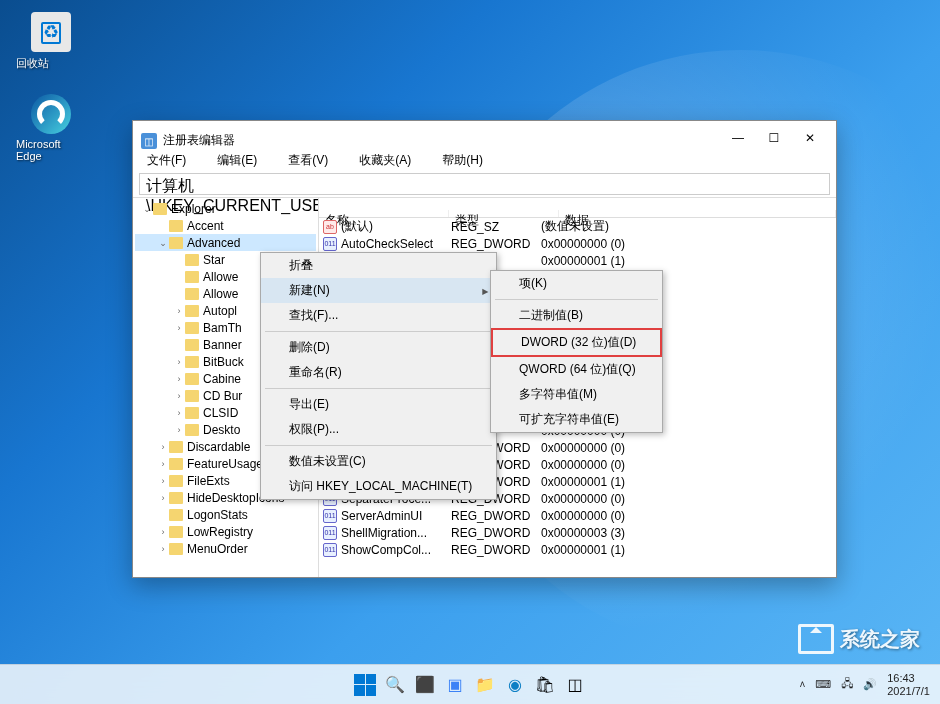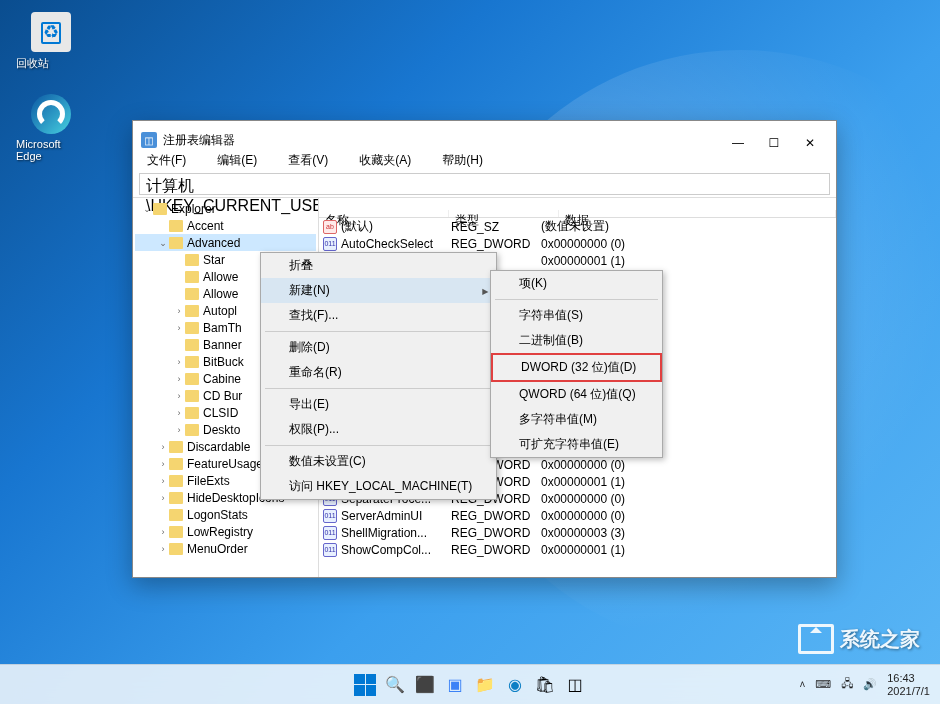--- a/index.html
+++ b/index.html
@@ -14,21 +14,21 @@
     .desktop-icon .icon-img { width: 40px; height: 40px; margin: 0 auto 4px; }
     .desktop-icon .label { color: #fff; font-size: 11px; text-shadow: 1px 1px 2px rgba(0,0,0,0.7); }
     .recycle-bin-icon { background: #e8e8e8; border-radius: 4px; position: relative; }
     .recycle-bin-icon::before { content: ""; position: absolute; top: 10px; left: 10px; right: 10px; bottom: 8px; border: 2px solid #0078d4; border-radius: 2px; }
     .recycle-bin-icon::after { content: "♻"; position: absolute; top: 50%; left: 50%; transform: translate(-50%,-50%); color: #0078d4; font-size: 18px; }
     .edge-icon { background: linear-gradient(135deg, #0c59a4, #47d0e0); border-radius: 50%; position: relative; }
     .edge-icon::after { content: ""; position: absolute; top: 6px; left: 6px; right: 6px; bottom: 6px; border: 5px solid #fff; border-radius: 50%; border-bottom-color: transparent; }
     
     
     .window { position: absolute; left: 132px; top: 120px; width: 705px; height: 458px; background: #fff; border: 1px solid #888; box-shadow: 0 8px 24px rgba(0,0,0,0.3); display: flex; flex-direction: column; font-size: 12px; }
-    .titlebar { height: 28px; display: flex; align-items: flex-start; padding: 11px 8px; background: #fff; }
+    .titlebar { height: 28px; display: flex; align-items: flex-end; padding: 0 8px; background: #fff; }
     .titlebar .app-icon { width: 16px; height: 16px; margin-right: 6px; background: #4a90d9; border-radius: 2px; display: flex; align-items: center; justify-content: center; }
     .titlebar .app-icon::after { content: "◫"; color: #fff; font-size: 10px; }
     .titlebar .title { flex: 1; font-size: 12px; }
     .win-controls { display: flex; }
     .win-btn { width: 36px; height: 22px; display: flex; align-items: center; justify-content: center; cursor: pointer; font-size: 12px; }
     
     .menubar { height: 22px; display: flex; align-items: center; padding: 0 6px; gap: 15px; }
     .menubar .menu-item { padding: 2px 8px; cursor: pointer; font-size: 12px; }
     
     .addressbar { height: 22px; border: 1px solid #ccc; margin: 2px 6px; padding: 2px 6px; font-size: 16px; display: flex; align-items: flex-start; background: #fff; }
@@ -363,21 +363,20 @@
     <div class="ctx-item">导出(E)</div>
     <div class="ctx-item">权限(P)...</div>
     <div class="ctx-sep"></div>
     <div class="ctx-item">数值未设置(C)</div>
     <div class="ctx-item">访问 HKEY_LOCAL_MACHINE(T)</div>
   </div>
 
 <div class="context-menu" style="left: 490px; top: 270px; min-width: 160px;" id="ctx2">
     <div class="ctx-item">项(K)</div>
     <div class="ctx-sep"></div>
-    <div class="ctx-item">字符串值(S)</div>
     <div class="ctx-item">二进制值(B)</div>
     <div class="ctx-item boxed">DWORD (32 位)值(D)</div>
     <div class="ctx-item">QWORD (64 位)值(Q)</div>
     <div class="ctx-item">多字符串值(M)</div>
     <div class="ctx-item">可扩充字符串值(E)</div>
   </div>
 
 <div class="watermark">
   <div class="wm-icon"></div>
   <span>系统之家</span>

